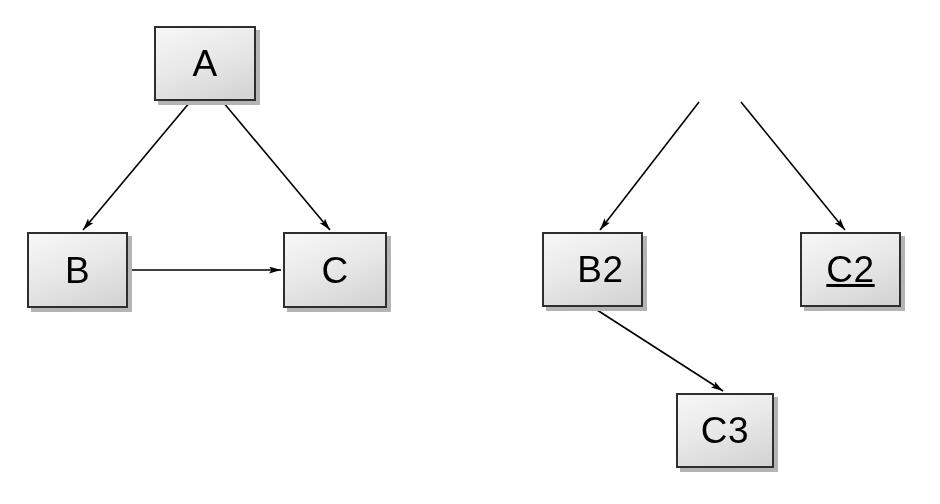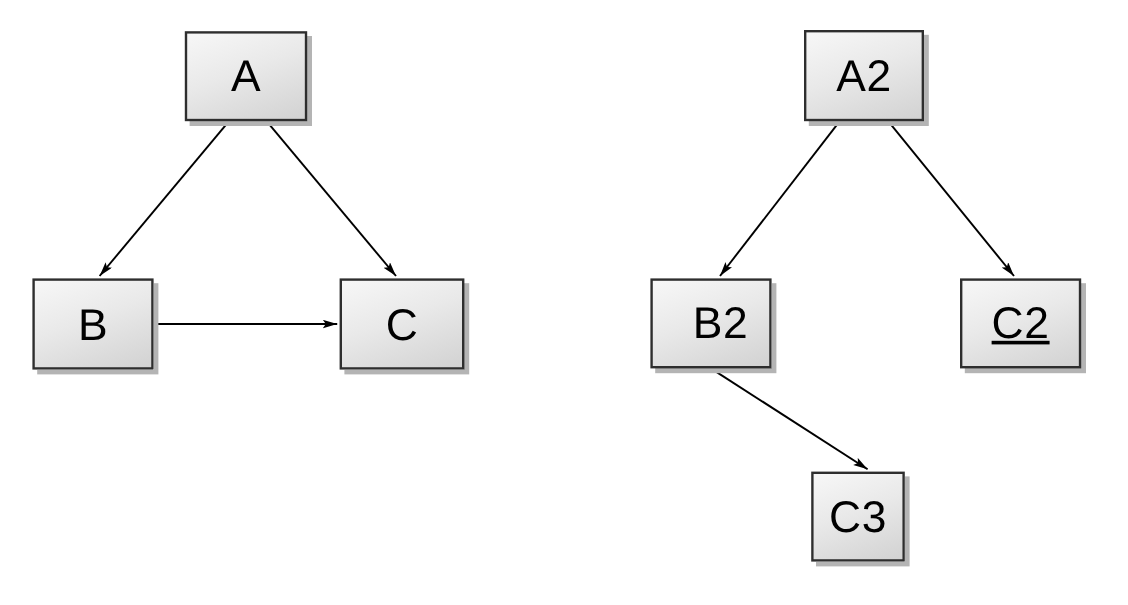--- a/index.html
+++ b/index.html
@@ -67,25 +67,22 @@
 
 <div class="node" style="left: 154px; top: 26px; width: 102px; height: 75px;">
       <span>A</span>
     </div>
     <div class="node" style="left: 27px; top: 232px; width: 101px; height: 76px;">
       <span>B</span>
     </div>
     <div class="node" style="left: 283px; top: 232px; width: 104px; height: 76px;">
       <span>C</span>
     </div>
-    <div class="node" style="left: 670px; top: 25px; width: 100px; height: 76px;">
-      <span>A2</span>
-    </div>
     <div class="node" style="left: 542px; top: 232px; width: 101px; height: 75px; padding-left: 16px;">
       <span>B2</span>
     </div>
     <div class="node" style="left: 800px; top: 232px; width: 101px; height: 75px; text-decoration: underline;">
       <span>C2</span>
     </div>
-    <div class="node" style="left: 676px; top: 393px; width: 78px; height: 75px;">
+    <div class="node" style="left: 676px; top: 393px; width: 98px; height: 75px;">
       <span>C3</span>
     </div>
   </div>
 
 </body></html>

